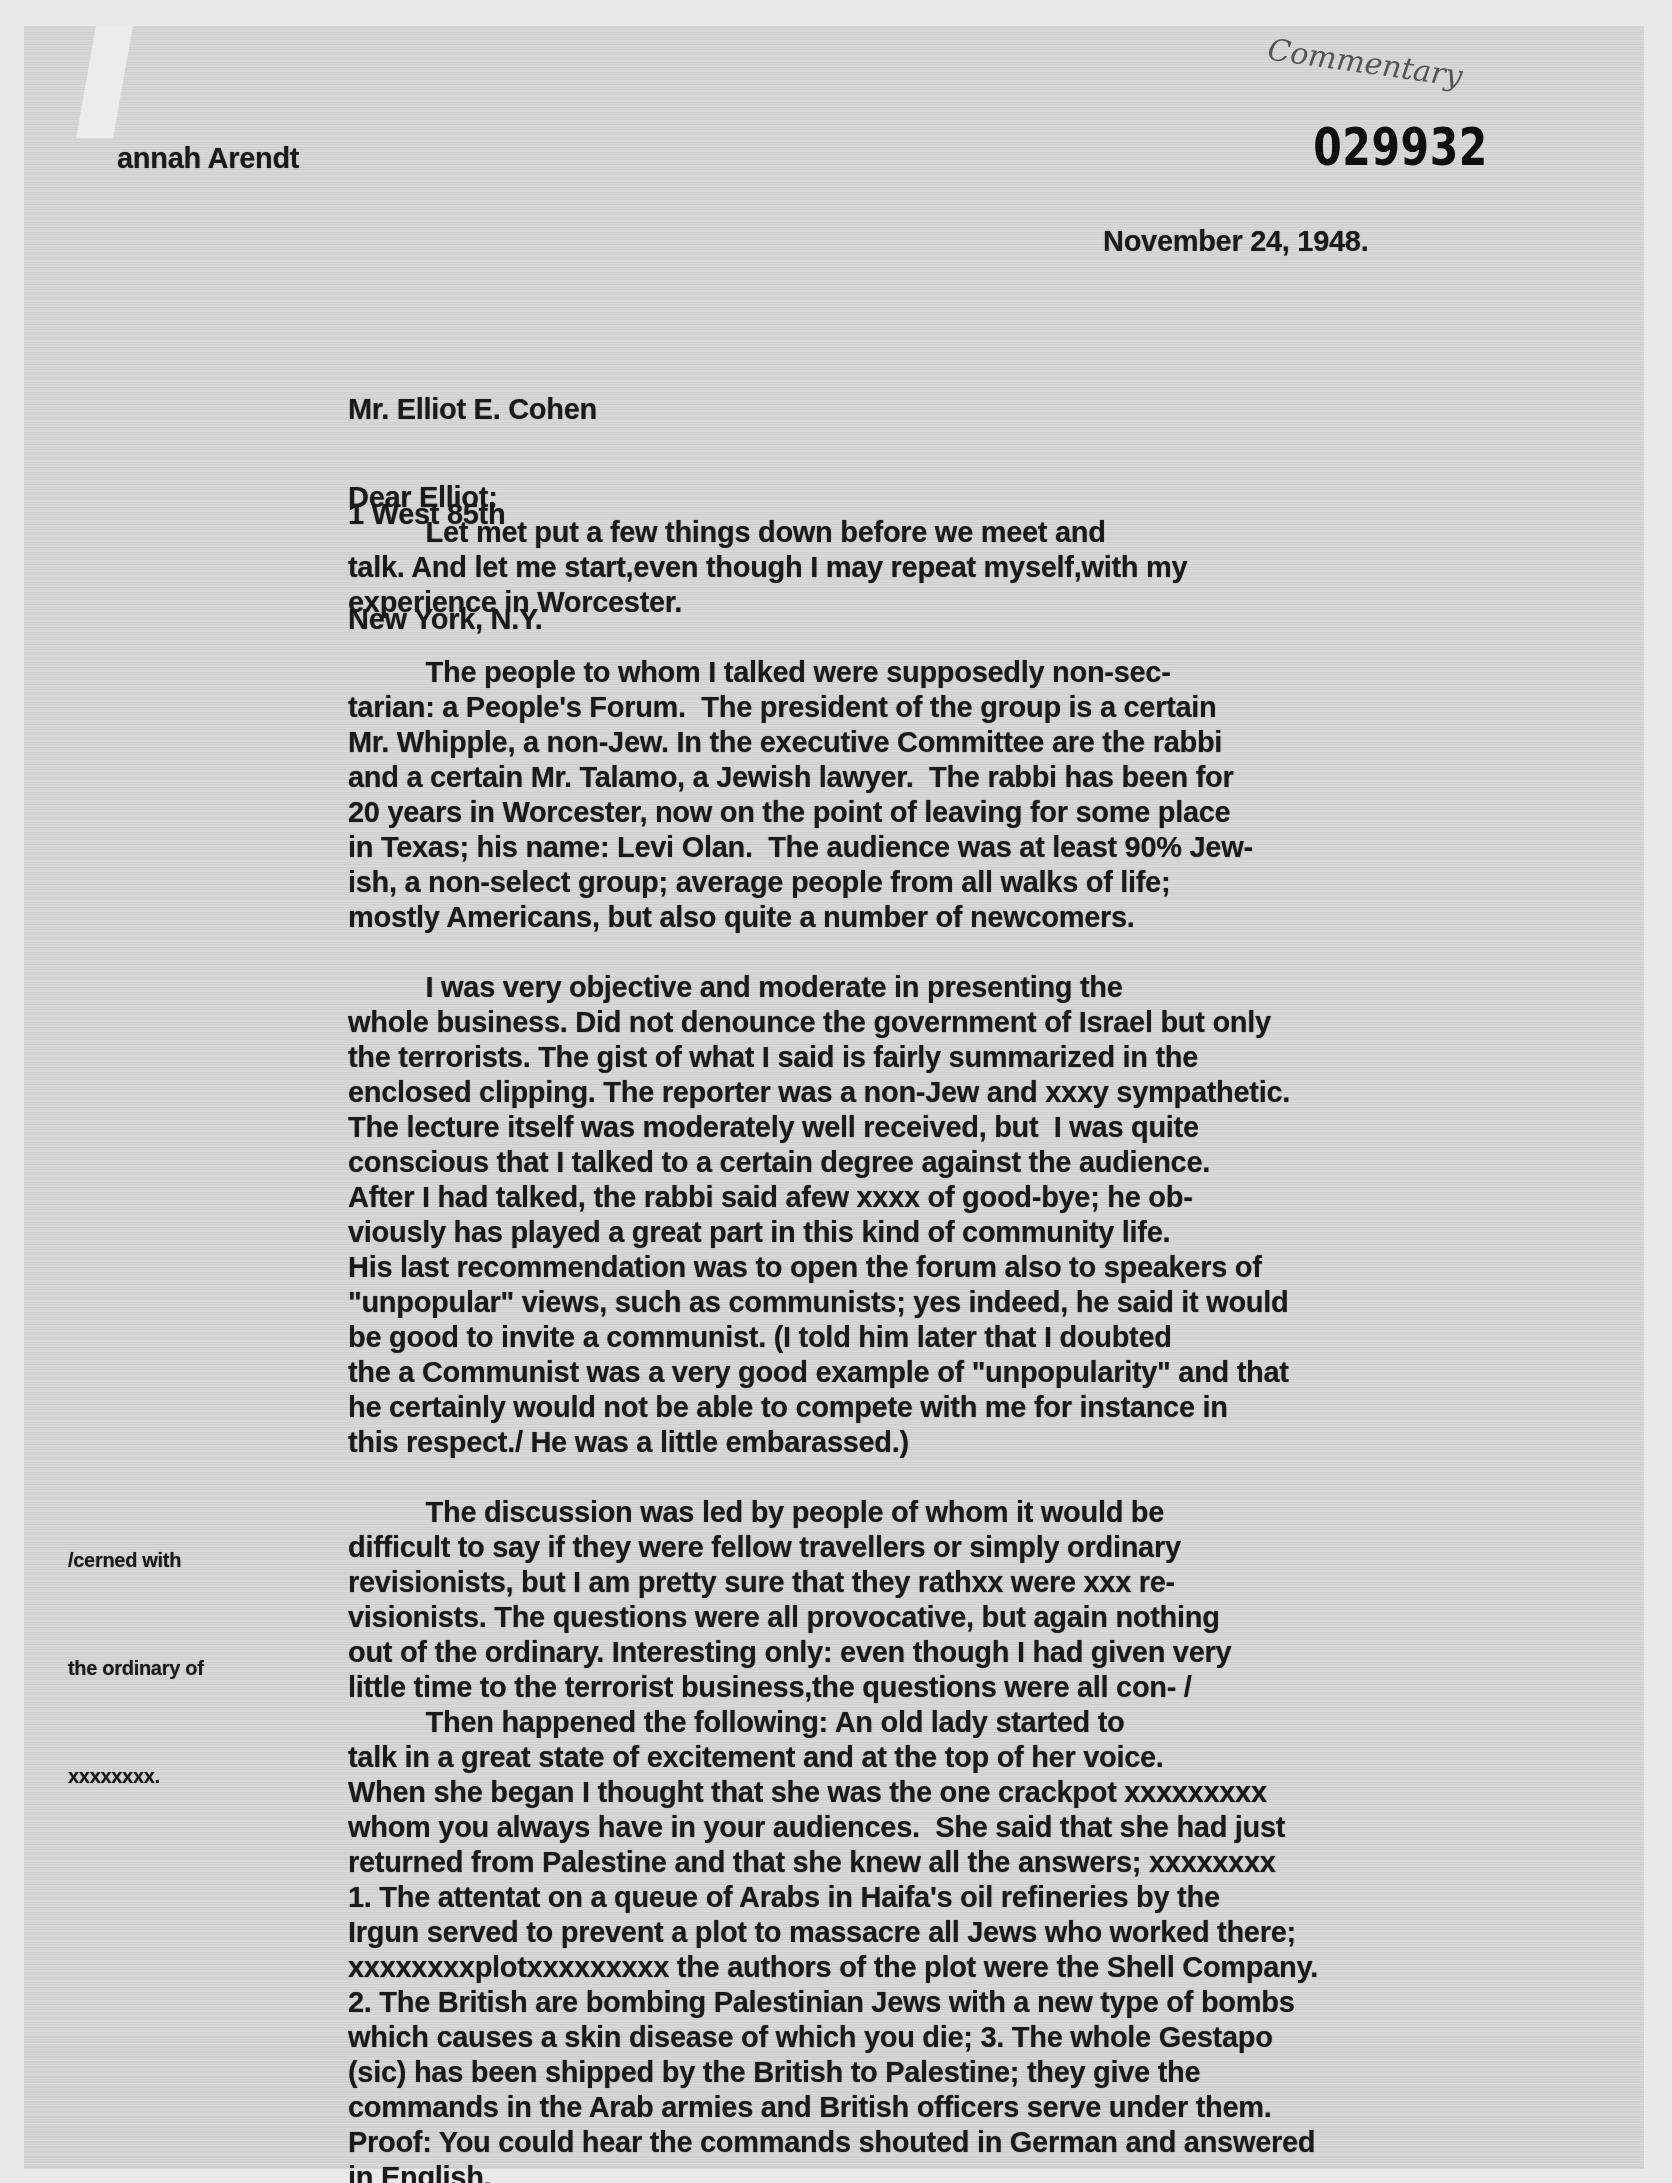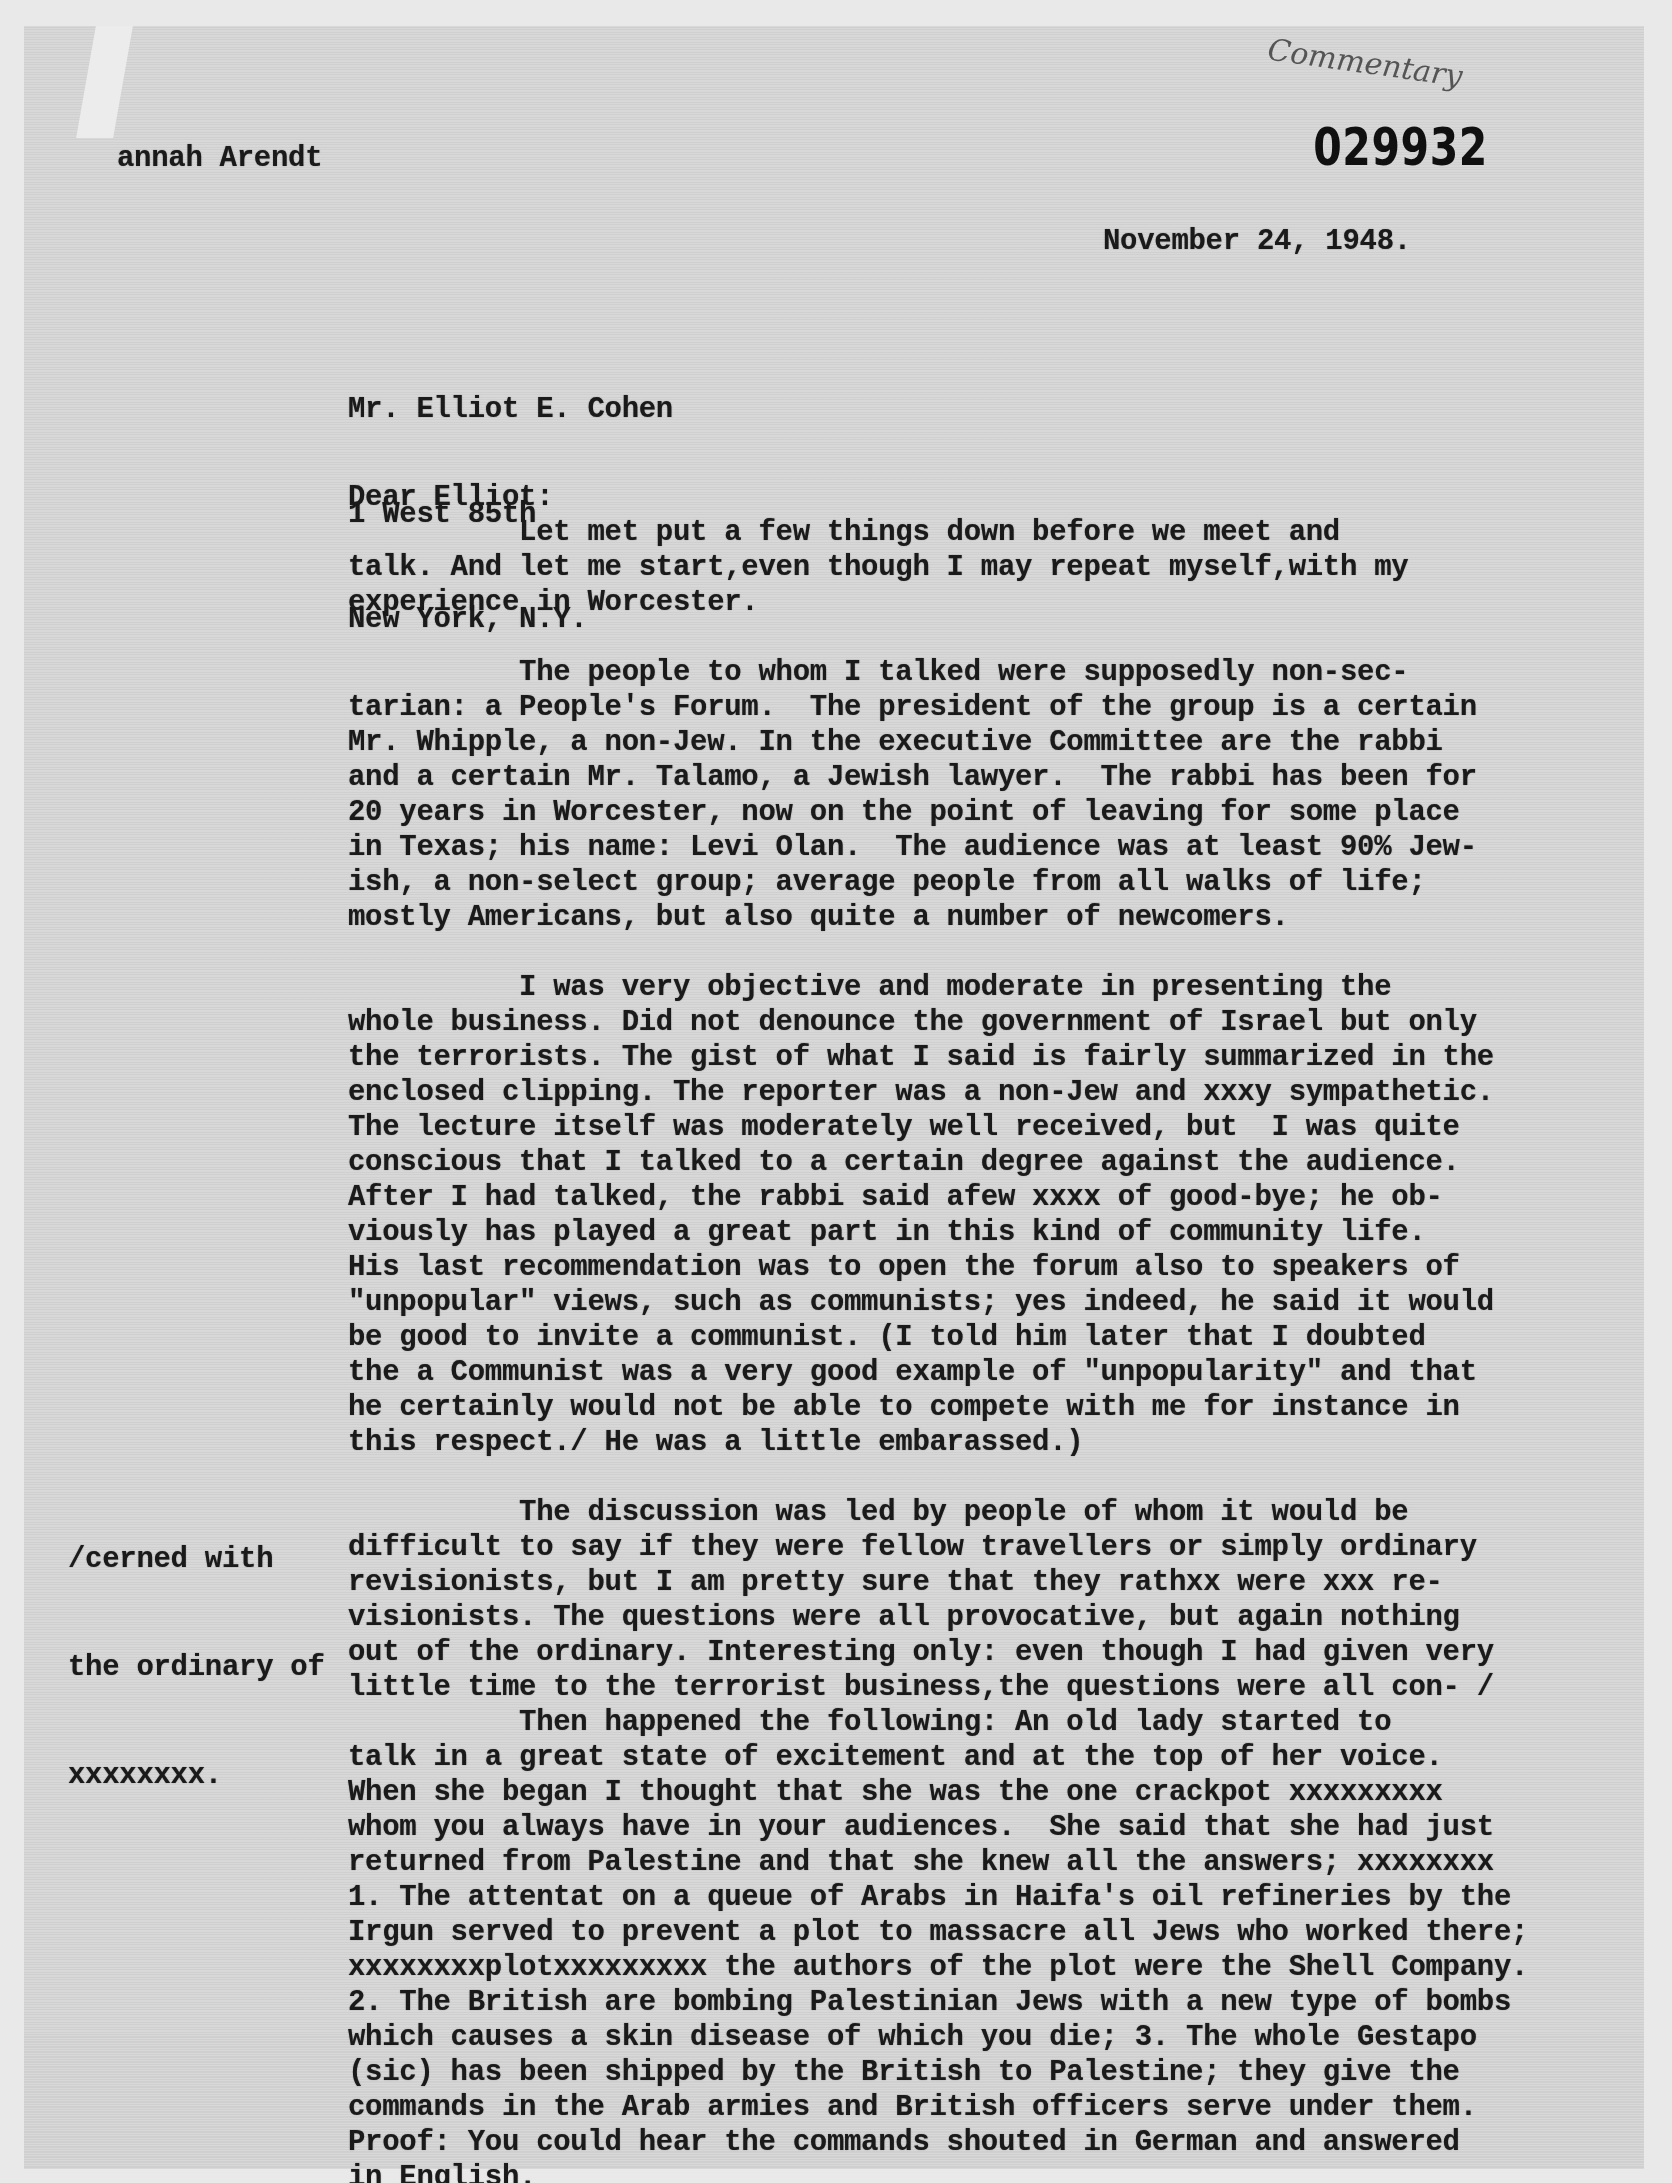--- a/index.html
+++ b/index.html
@@ -13,21 +13,21 @@
       width: 1620px; height: 2143px;
       background: #d6d6d6;
       background-image: repeating-linear-gradient(0deg, rgba(255,255,255,0.06) 0 1.2px, rgba(0,0,0,0.03) 1.2px 2.5px);
     }
     .tape {
       position: absolute; left: 62px; top: 0; width: 37px; height: 112px;
       background: #eeeeee; transform: skewX(-10deg); opacity: 0.9;
     }
     .tw {
       position: absolute;
-      font-family: Liberation Mono, monospace;
+      font-family: Liberation Sans, sans-serif;
       font-weight: bold; color: #1a1a1a;
       font-size: 29px; line-height: 35px; white-space: pre;
       letter-spacing: -0.3px;
       text-shadow: 0 0 1.2px rgba(0,0,0,0.45);
     }
     .hand {
       position: absolute; right: 181px; top: 18.7px;
       font-family: "DejaVu Serif", serif; font-style: italic;
       color: #555; font-size: 30px; transform: rotate(8deg);
     }
@@ -35,21 +35,21 @@
       position: absolute; right: 156px; top: 97px;
       font-family: "DejaVu Sans", sans-serif; font-weight: bold;
       font-size: 41px; color: #101010; letter-spacing: 0.6px;
       transform: scaleY(1.25);
     }
     .sender { left: 93px; top: 115px; }
     .date { left: 1079px; top: 198px; }
     .addr { left: 324px; top: 296px; }
     .salutation { left: 324px; top: 454px; }
     .body-text { left: 324px; top: 489px; }
-    .margin-note { left: 44px; top: 1444px; font-size: 29px; line-height: 36px; }
+    .margin-note { left: 44px; top: 1444px; font-size: 20px; line-height: 36px; }
   </style>
 </head>
 <body>
 
 <div class="page">
   <div class="tape"></div>
   <div class="hand">Commentary</div>
   <div class="stamp">029932</div>
 
   <div class="tw sender">annah Arendt</div>

